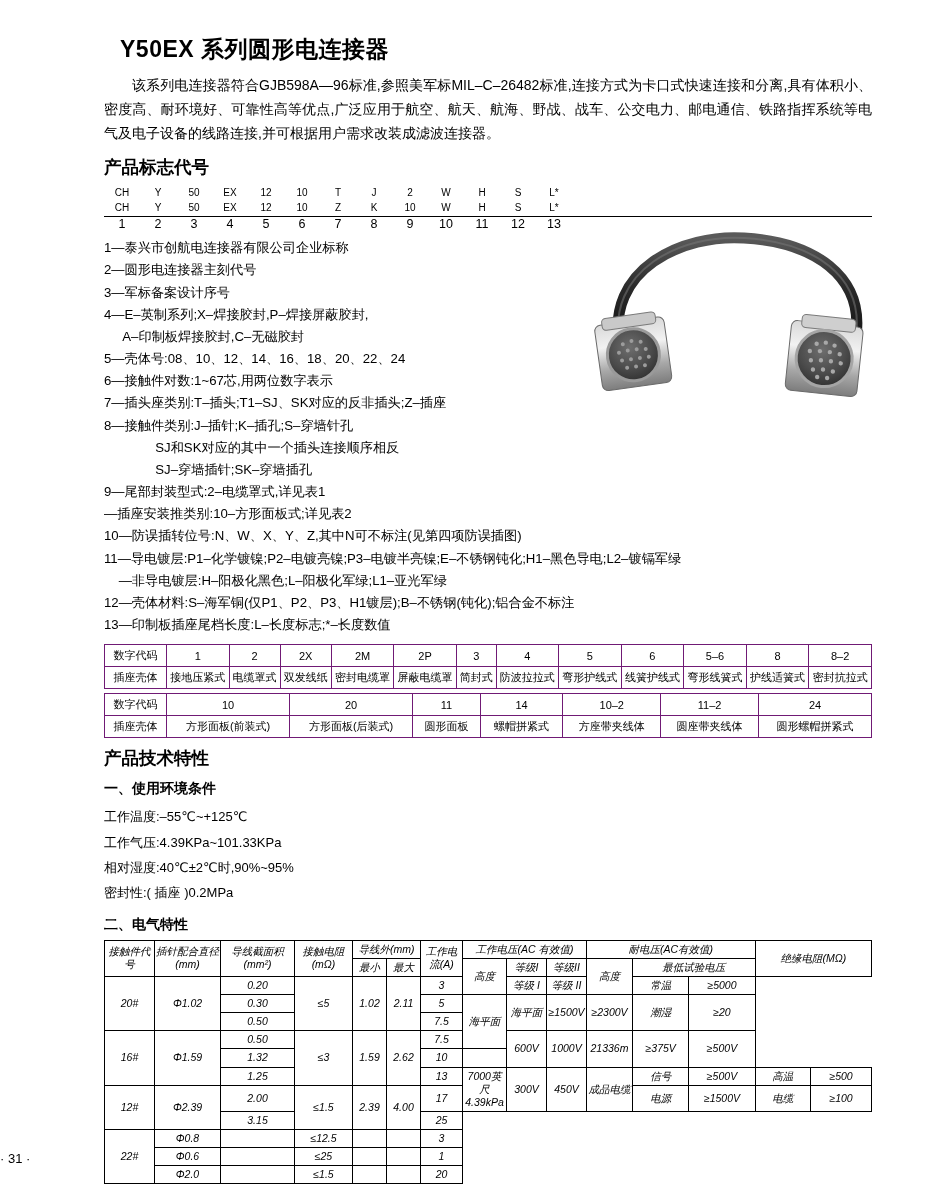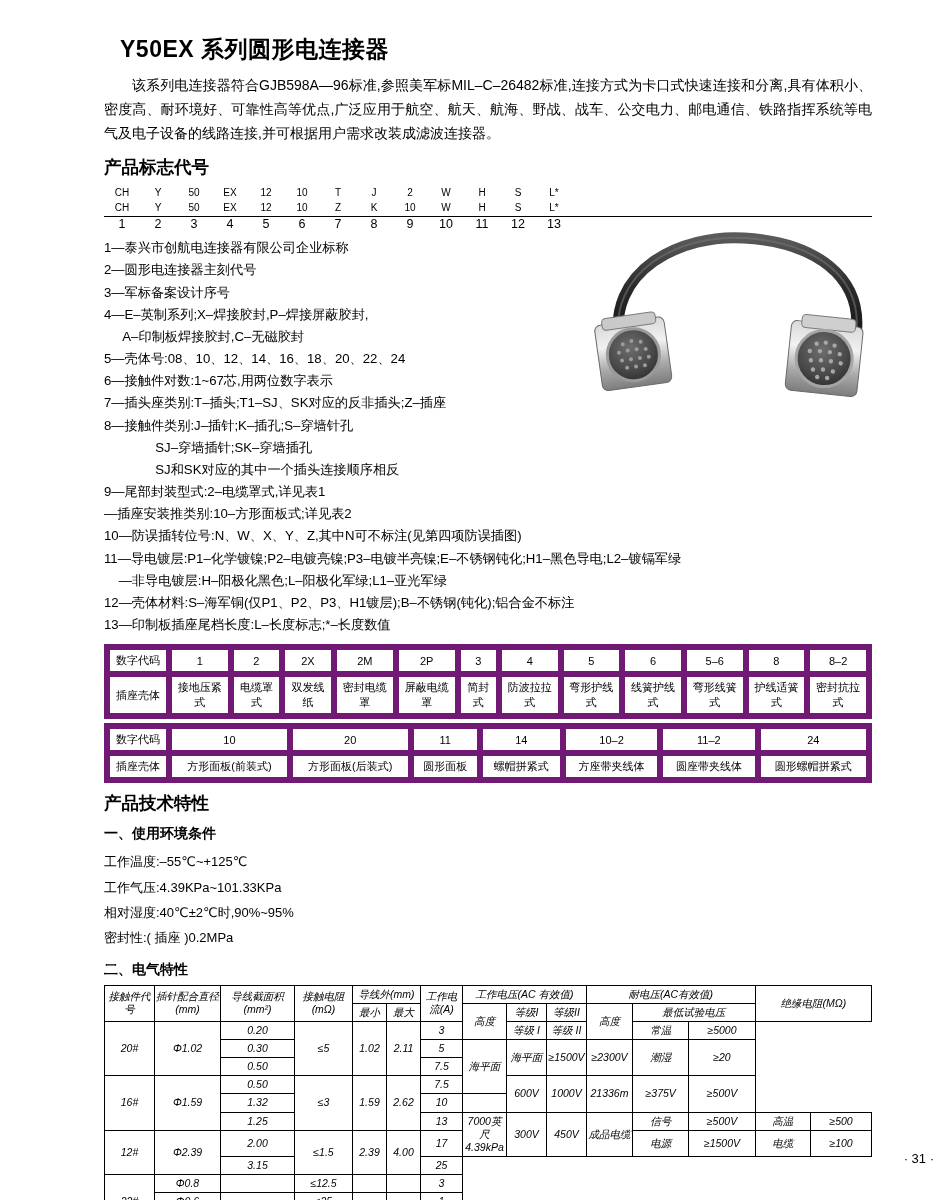--- a/index.html
+++ b/index.html
@@ -31,36 +31,36 @@
   .coderow { display: flex; font-size: 10px; line-height: 1.5; }
   .coderow .cell { width: 36px; text-align: center; flex: none; }
   .coderow.r2 { border-bottom: 1px solid #000; padding-bottom: 1px; }
   .nums { display: flex; font-size: 12.5px; }
   .nums .cell { width: 36px; text-align: center; }
 
   ul.legend { list-style: none; margin: 6px 0 4px 0; padding: 0; }
   ul.legend li { font-size: 13.2px; line-height: 1.68; white-space: pre-wrap; }
 
   table.grid { border-collapse: collapse; width: 100%; font-size: 11px; }
-  table.grid td, table.grid th { border: 6px solid #701a75; text-align: center; padding: 3px 2px; font-weight: normal; }
+  table.grid td, table.grid th { border: 1px solid #701a75; text-align: center; padding: 3px 2px; font-weight: normal; }
   .tbl-wrap { margin: 8px 0 4px 0; }
   .tbl-wrap.second { margin-top: 4px; }
 
   h3.sub { font-size: 14px; font-weight: bold; margin: 10px 0 6px 0; }
   .env { display: flex; font-size: 13px; line-height: 1.95; }
   .env .col { flex: 1; }
   .env .col.right { padding-left: 26px; }
 
   table.spec { border-collapse: collapse; width: 100%; font-size: 10.5px; margin-top: 4px; font-style: italic; }
   table.spec td, table.spec th { border: 1px solid #000; text-align: center; padding: 2px 1px; font-weight: normal; line-height: 1.25; }
 
   .photo {
     position: absolute; right: 40px; top: 228px; width: 330px; height: 185px;
   }
-  .pagenum { position: absolute; bottom: 34px; left: 0; width: 934px; text-align: right; font-size: 13px; }
+  .pagenum { position: absolute; bottom: 34px; left: 0; width: 934px; text-align: left; font-size: 13px; }
 </style>
 </head>
 <body>
 
 <div class="page">
 
   <h1 class="title">Y50EX 系列圆形电连接器</h1>
 
   <p class="intro">该系列电连接器符合GJB598A—96标准,参照美军标MIL–C–26482标准,连接方式为卡口式快速连接和分离,具有体积小、密度高、耐环境好、可靠性高等优点,广泛应用于航空、航天、航海、野战、战车、公交电力、邮电通信、铁路指挥系统等电气及电子设备的线路连接,并可根据用户需求改装成滤波连接器。</p>
 
@@ -117,22 +117,22 @@
   <ul class="legend">
     <li>1—泰兴市创航电连接器有限公司企业标称</li>
     <li>2—圆形电连接器主刻代号</li>
     <li>3—军标备案设计序号</li>
     <li>4—E–英制系列;X–焊接胶封,P–焊接屏蔽胶封,</li>
     <li>     A–印制板焊接胶封,C–无磁胶封</li>
     <li>5—壳体号:08、10、12、14、16、18、20、22、24</li>
     <li>6—接触件对数:1~67芯,用两位数字表示</li>
     <li>7—插头座类别:T–插头;T1–SJ、SK对应的反非插头;Z–插座</li>
     <li>8—接触件类别:J–插针;K–插孔;S–穿墙针孔</li>
+    <li>              SJ和SK对应的其中一个插头连接顺序相反</li>
     <li>              SJ–穿墙插针;SK–穿墙插孔</li>
-    <li>              SJ和SK对应的其中一个插头连接顺序相反</li>
     <li>9—尾部封装型式:2–电缆罩式,详见表1</li>
     <li>—插座安装推类别:10–方形面板式;详见表2</li>
     <li>10—防误插转位号:N、W、X、Y、Z,其中N可不标注(见第四项防误插图)</li>
     <li>11—导电镀层:P1–化学镀镍;P2–电镀亮镍;P3–电镀半亮镍;E–不锈钢钝化;H1–黑色导电;L2–镀镉军绿</li>
     <li>    —非导电镀层:H–阳极化黑色;L–阳极化军绿;L1–亚光军绿</li>
     <li>12—壳体材料:S–海军铜(仅P1、P2、P3、H1镀层);B–不锈钢(钝化);铝合金不标注</li>
     <li>13—印制板插座尾档长度:L–长度标志;*–长度数值</li>
   </ul>
 
   <div class="tbl-wrap">

